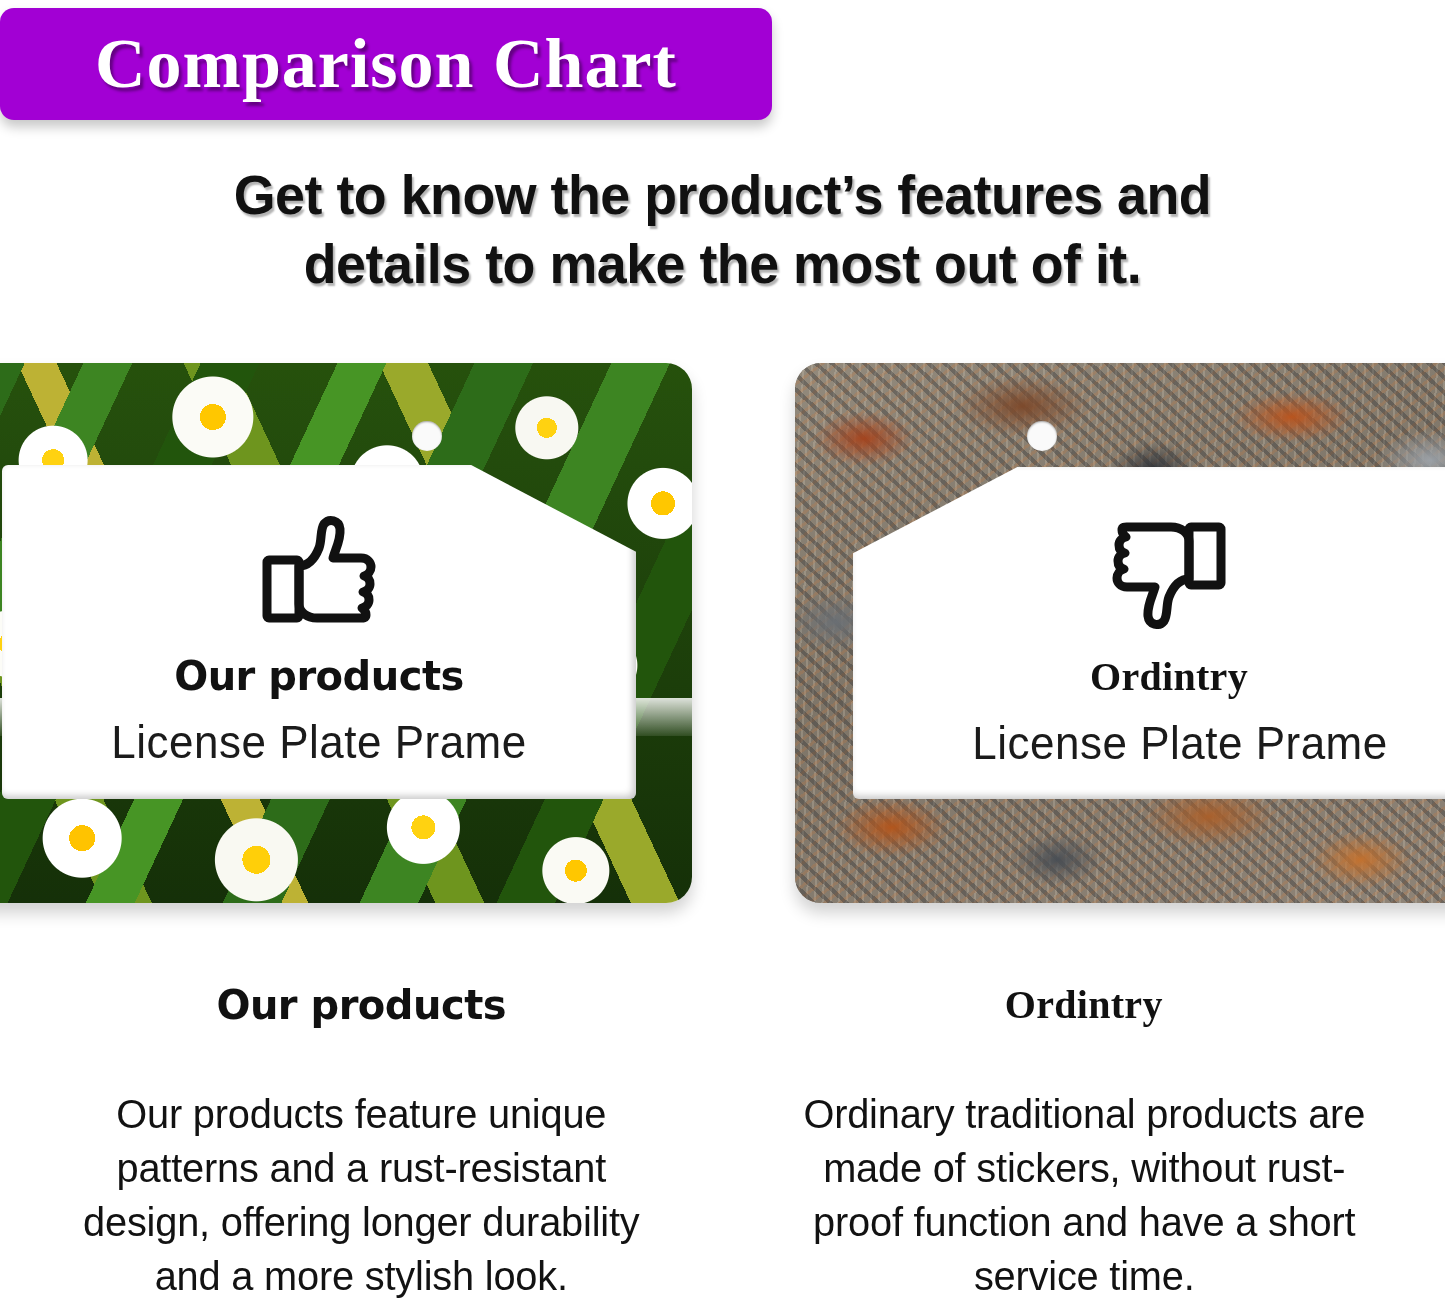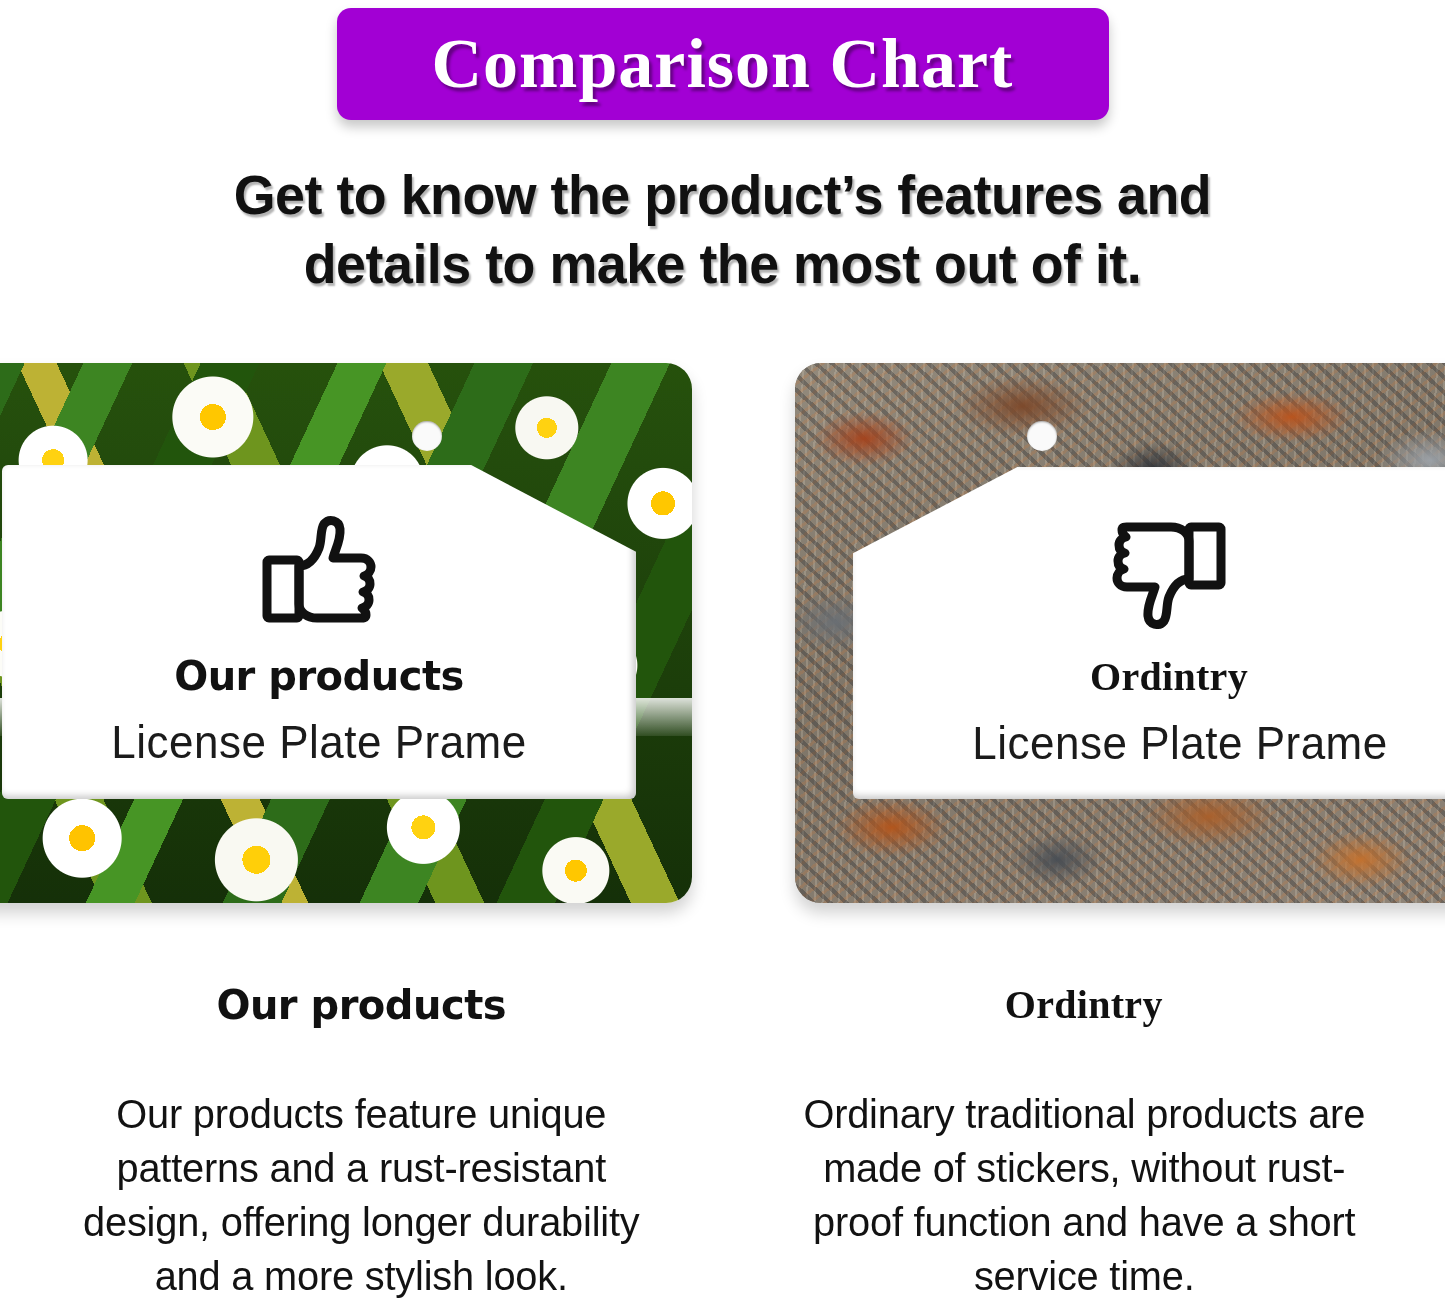--- a/index.html
+++ b/index.html
@@ -7,21 +7,21 @@
     width:1445px;height:1314px;
     background:#ffffff;
     font-family:"Liberation Sans", sans-serif;
     overflow:hidden;
     position:relative;
   }
 
   
   .banner-wrap{
     position:absolute;left:0;top:8px;width:1445px;
-    display:flex;justify-content:center;
+    display:flex;
   }
   .banner{
     width:772px;height:112px;
     background:#a200d4;
     border-radius:14px;
     box-shadow:0 7px 12px rgba(0,0,0,.22);
     display:flex;align-items:center;justify-content:center;
   }
   .banner-title{
     font-family:"Liberation Serif", serif;

